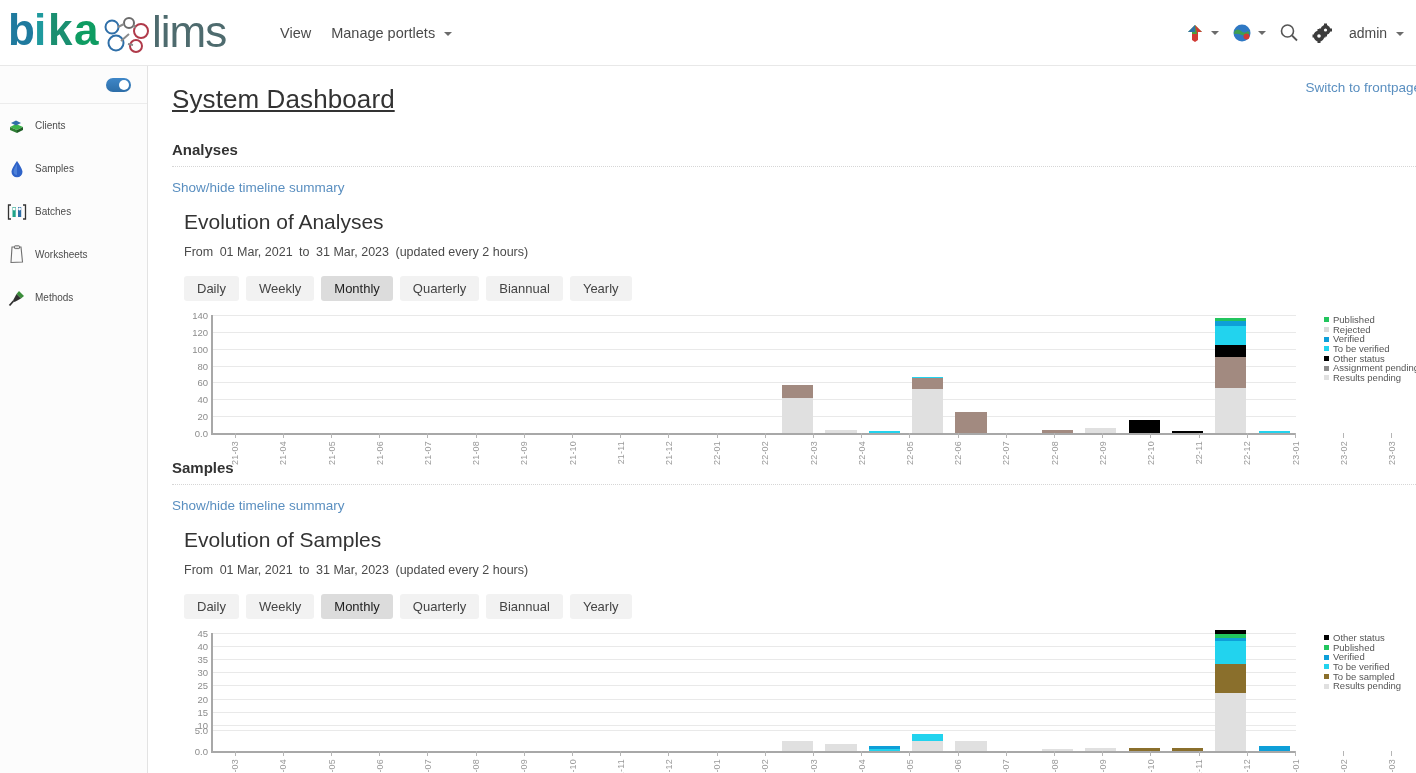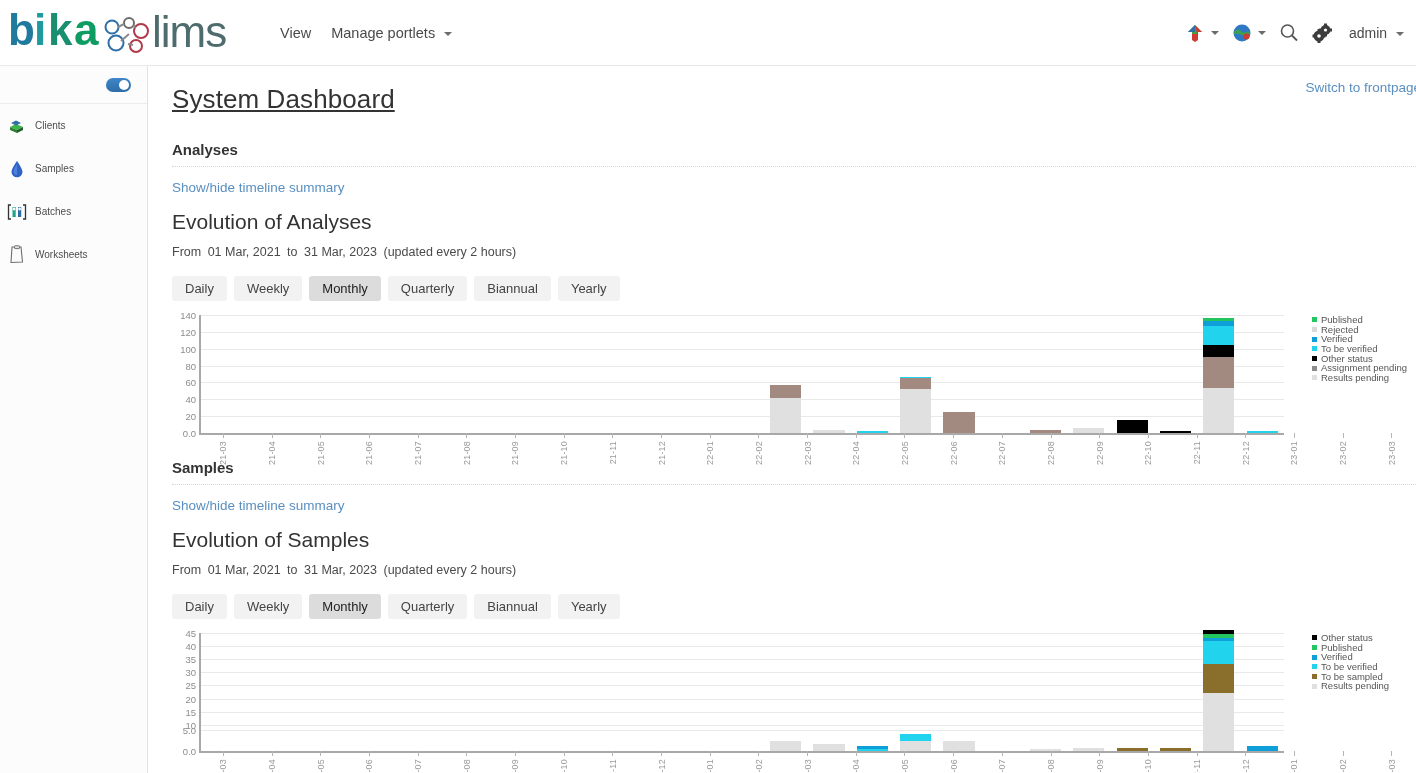--- a/index.html
+++ b/index.html
@@ -83,21 +83,21 @@
   }
   .section-head {
     font-size: 15px; font-weight: bold; color: #333;
     margin-top: 26px;
   }
   .hr-dot { border-top: 1px dotted #d6d6d6; margin-top: 8px; width: 1244px; }
   .showhide {
     display: inline-block; margin-top: 13px;
     font-size: 13.5px; color: #5a8fc0; text-decoration: none; cursor: pointer;
   }
-  .chart-block { }
+  .chart-block { margin-left: 12px; }
   .chart-title {
     font-size: 21px; color: #333; font-weight: normal; margin-top: 14px;
   }
   .chart-range { font-size: 12.5px; color: #4a4a4a; margin-top: 11px; }
   .chart-range .dt { margin: 0 3px; text-align: right; }
 
   .period-tabs { display: flex; gap: 7px; margin-top: 17px; }
   .ptab {
     font-size: 13px; color: #444; background: #f2f2f2;
     padding: 5px 13px; border-radius: 3px; cursor: pointer;
@@ -276,20 +276,30 @@
   <div class="side-item">
     <span class="side-ico">
       <svg width="16" height="19" viewBox="0 0 16 19">
         <path d="M3 2 L12 2 L13.5 17 L2 17.5 Z" fill="#fbfbfb" stroke="#6f6f6f" stroke-width="1.1"></path>
         <rect x="5.5" y="0.8" width="5" height="2.8" rx="0.6" fill="#e3e3e3" stroke="#6f6f6f" stroke-width="1"></rect>
       </svg>
     </span>
     <span>Worksheets</span>
   </div>
 
+  <div class="side-item">
+    <span class="side-ico">
+      <svg width="18" height="18" viewBox="0 0 18 18">
+        <path d="M11 2 L16 7 L13 9.5 L8.5 5 Z" fill="#3a8d3a"></path>
+        <path d="M8.5 5 L13 9.5 L6.5 13 L5 11.5 Z" fill="#2f2f2f"></path>
+        <line x1="5.5" y1="12" x2="1.5" y2="16.5" stroke="#2f2f2f" stroke-width="1.8"></line>
+      </svg>
+    </span>
+    <span>Methods</span>
+  </div>
 </div>
 
 <div class="main">
   <a class="switch-front">Switch to frontpage</a>
 
   <div class="page-title">System Dashboard</div>
 
   
   <div class="section-head">Analyses</div>
   <div class="hr-dot"></div>

